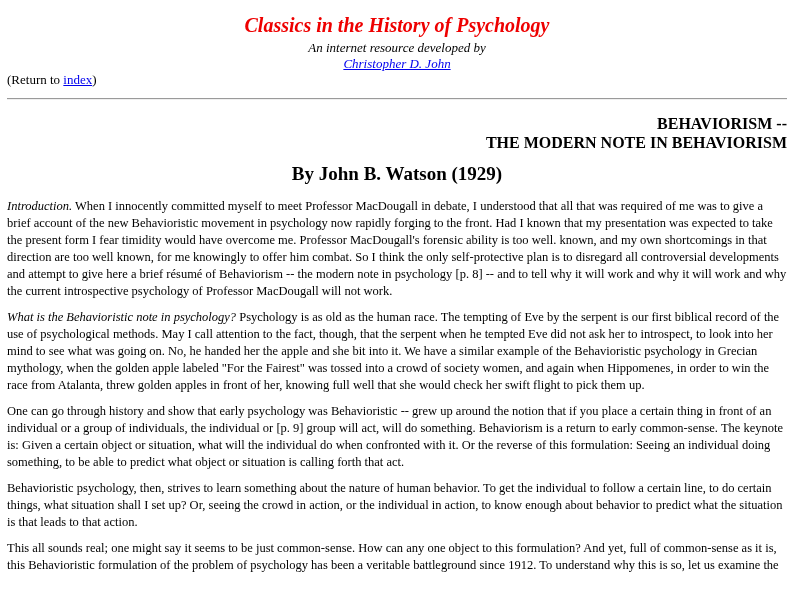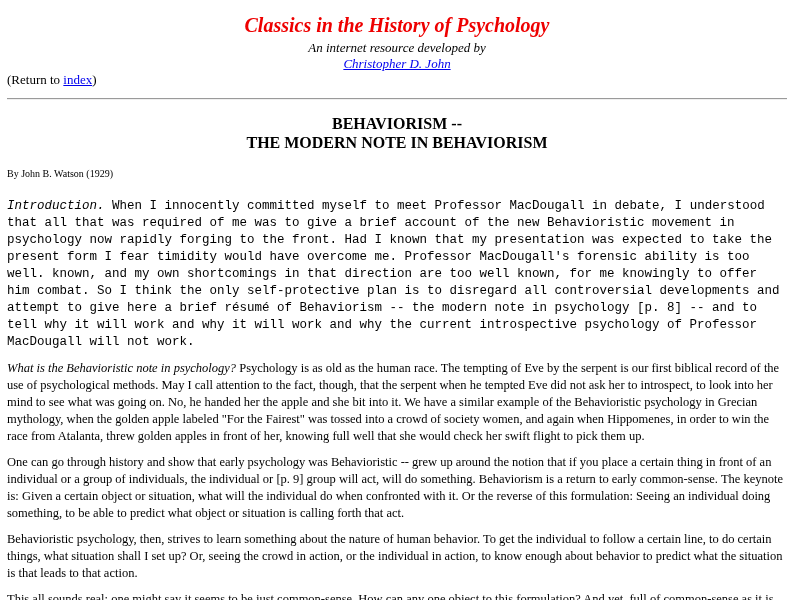--- a/index.html
+++ b/index.html
@@ -41,39 +41,39 @@
   }
   hr.divider {
     margin: 10px 0 0 0;
     height: 0;
     border: none;
     border-top: 1px solid #9a9a9a;
     border-bottom: 1px solid #efefef;
   }
   .article-title {
     margin: 14px 0 0 0;
-    text-align: center;
+    text-align: right;
     font-size: 16px;
     line-height: 19px;
     font-weight: bold;
   }
   .byline {
     margin: 13px 0 0 0;
-    text-align: left;
-    font-size: 10px;
+    text-align: center;
+    font-size: 19px;
     line-height: 17px;
-    font-weight: normal;
+    font-weight: bold;
   }
   .article-body {
     margin-top: 13px;
     font-size: 12.5px;
     line-height: 17px;
   }
   .article-body p { margin: 9px 0; }
-  .article-body p:first-child { margin-top: 16px; font-family: Liberation Mono, monospace; }
+  .article-body p:first-child { margin-top: 16px; }
   .lead { font-style: italic; }
 </style>
 </head>
 <body>
 
 <div class="page">
 
   <div class="masthead">
     <h1 class="site-title">Classics in the History of Psychology</h1>
     <div class="subhead">

